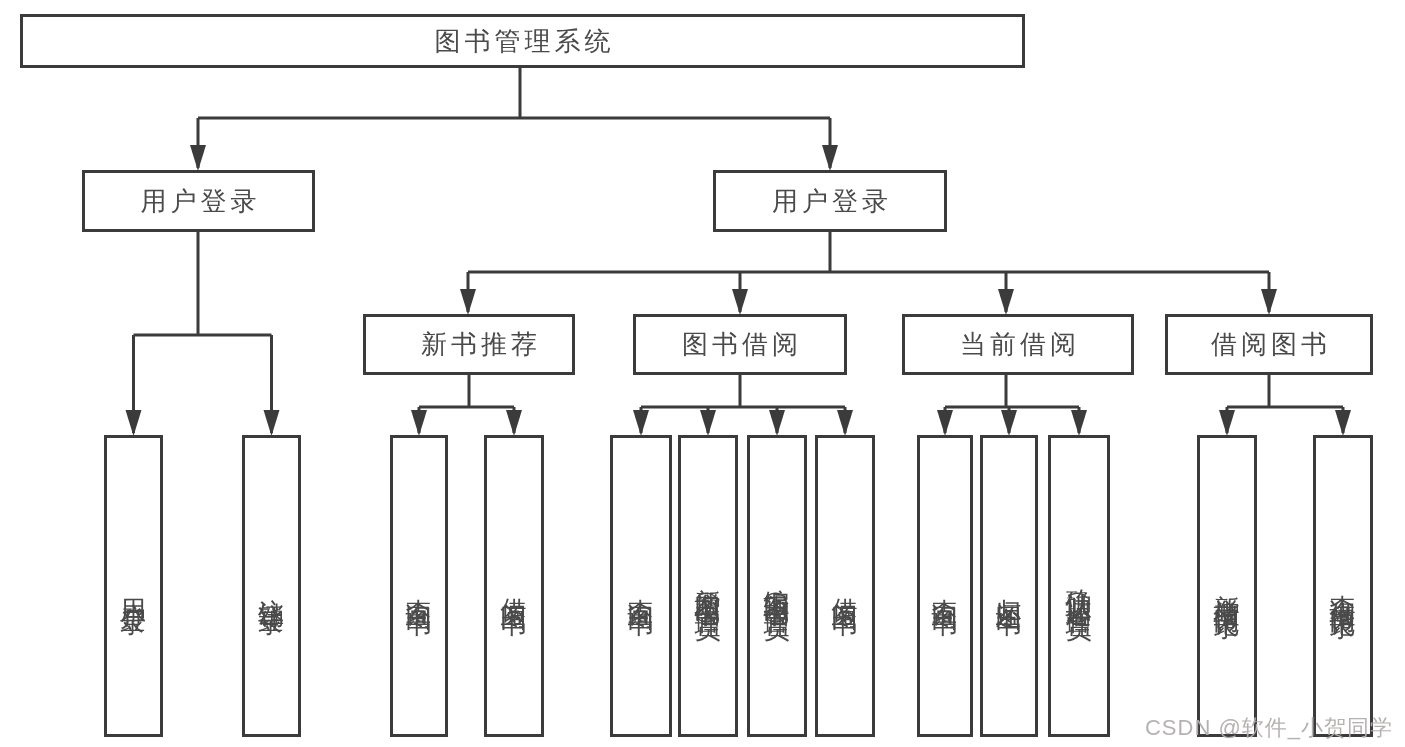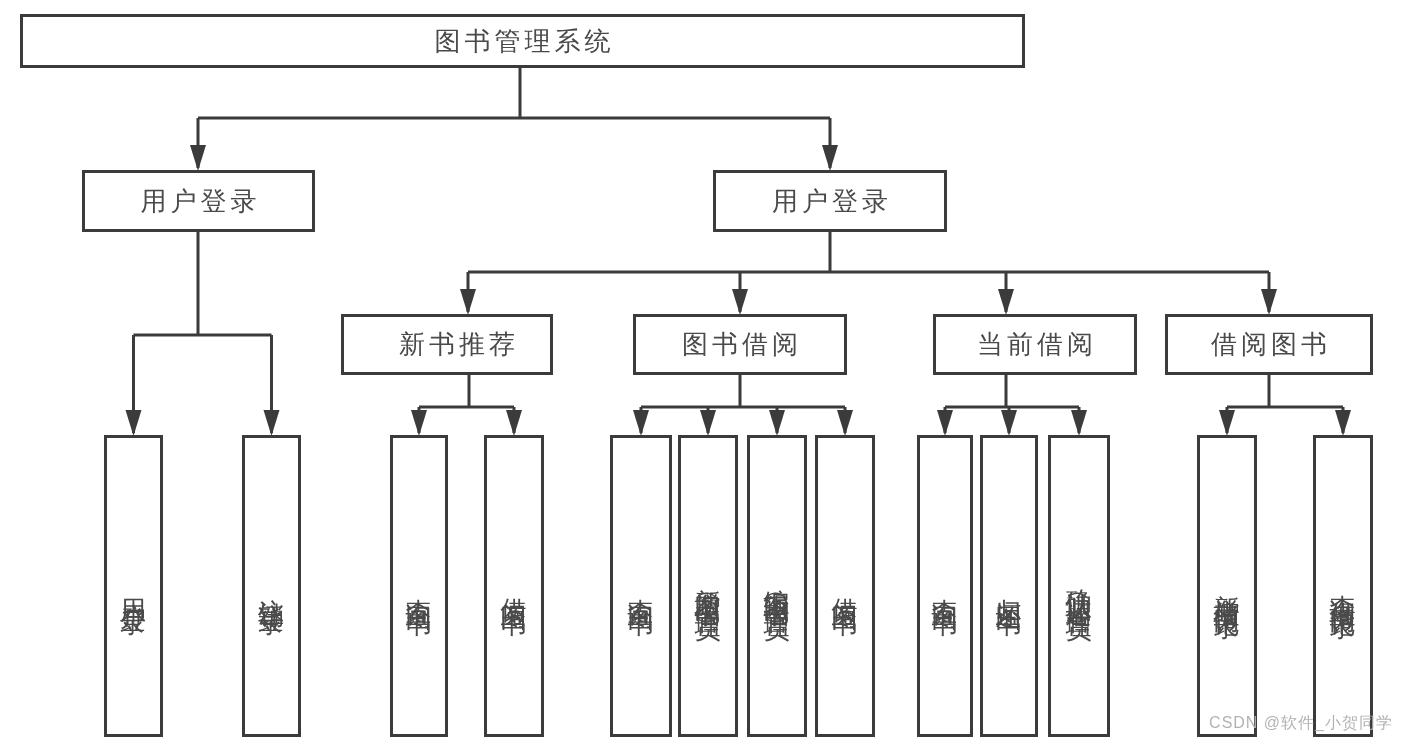--- a/index.html
+++ b/index.html
@@ -44,44 +44,44 @@
     writing-mode: vertical-rl;
     text-orientation: mixed;
     letter-spacing: 4px;
     line-height: 1;
     max-height: 292px;
   }
   
   #b-root       { left: 20px;   top: 14px;  width: 1005px; height: 54px; }
   #b-user-login { left: 82px;   top: 170px; width: 233px;  height: 62px; }
   #b-book-mgmt  { left: 713px;  top: 170px; width: 234px;  height: 62px; }
-  #b-new-book   { left: 341px;  top: 314px; width: 212px;  height: 61px; padding-left: 20px; }
+  #b-new-book   { left: 363px;  top: 314px; width: 212px;  height: 61px; padding-left: 20px; }
   #b-borrow     { left: 633px;  top: 314px; width: 214px;  height: 61px; }
-  #b-current    { left: 933px;  top: 314px; width: 204px;  height: 61px; }
+  #b-current    { left: 902px;  top: 314px; width: 232px;  height: 61px; }
   #b-record     { left: 1165px; top: 314px; width: 208px;  height: 61px; }
   
   .node.v { top: 435px; height: 302px; }
   #v-ul-login   { left: 104px;  width: 59px; }
   #v-ul-logout  { left: 242px;  width: 59px; }
   #v-nb-query   { left: 390px;  width: 58px; }
   #v-nb-borrow  { left: 484px;  width: 60px; }
   #v-bb-query   { left: 610px;  width: 62px; }
   #v-bb-add     { left: 678px;  width: 60px; }
   #v-bb-edit    { left: 747px;  width: 60px; }
   #v-bb-borrow  { left: 815px;  width: 60px; }
   #v-cb-query   { left: 917px;  width: 56px; }
   #v-cb-return  { left: 980px;  width: 58px; }
   #v-cb-confirm { left: 1048px; width: 62px; }
   #v-br-add     { left: 1197px; width: 60px; }
   #v-br-query   { left: 1313px; width: 60px; }
   #watermark {
     position: absolute;
     right: 12px;
     top: 713px;
-    font-size: 16px;
+    font-size: 22px;
     color: rgba(178, 173, 173, 0.95);
     letter-spacing: 1px;
     white-space: nowrap;
     z-index: 5;
   }
 </style>
 </head>
 <body>
 
 <div id="stage">

